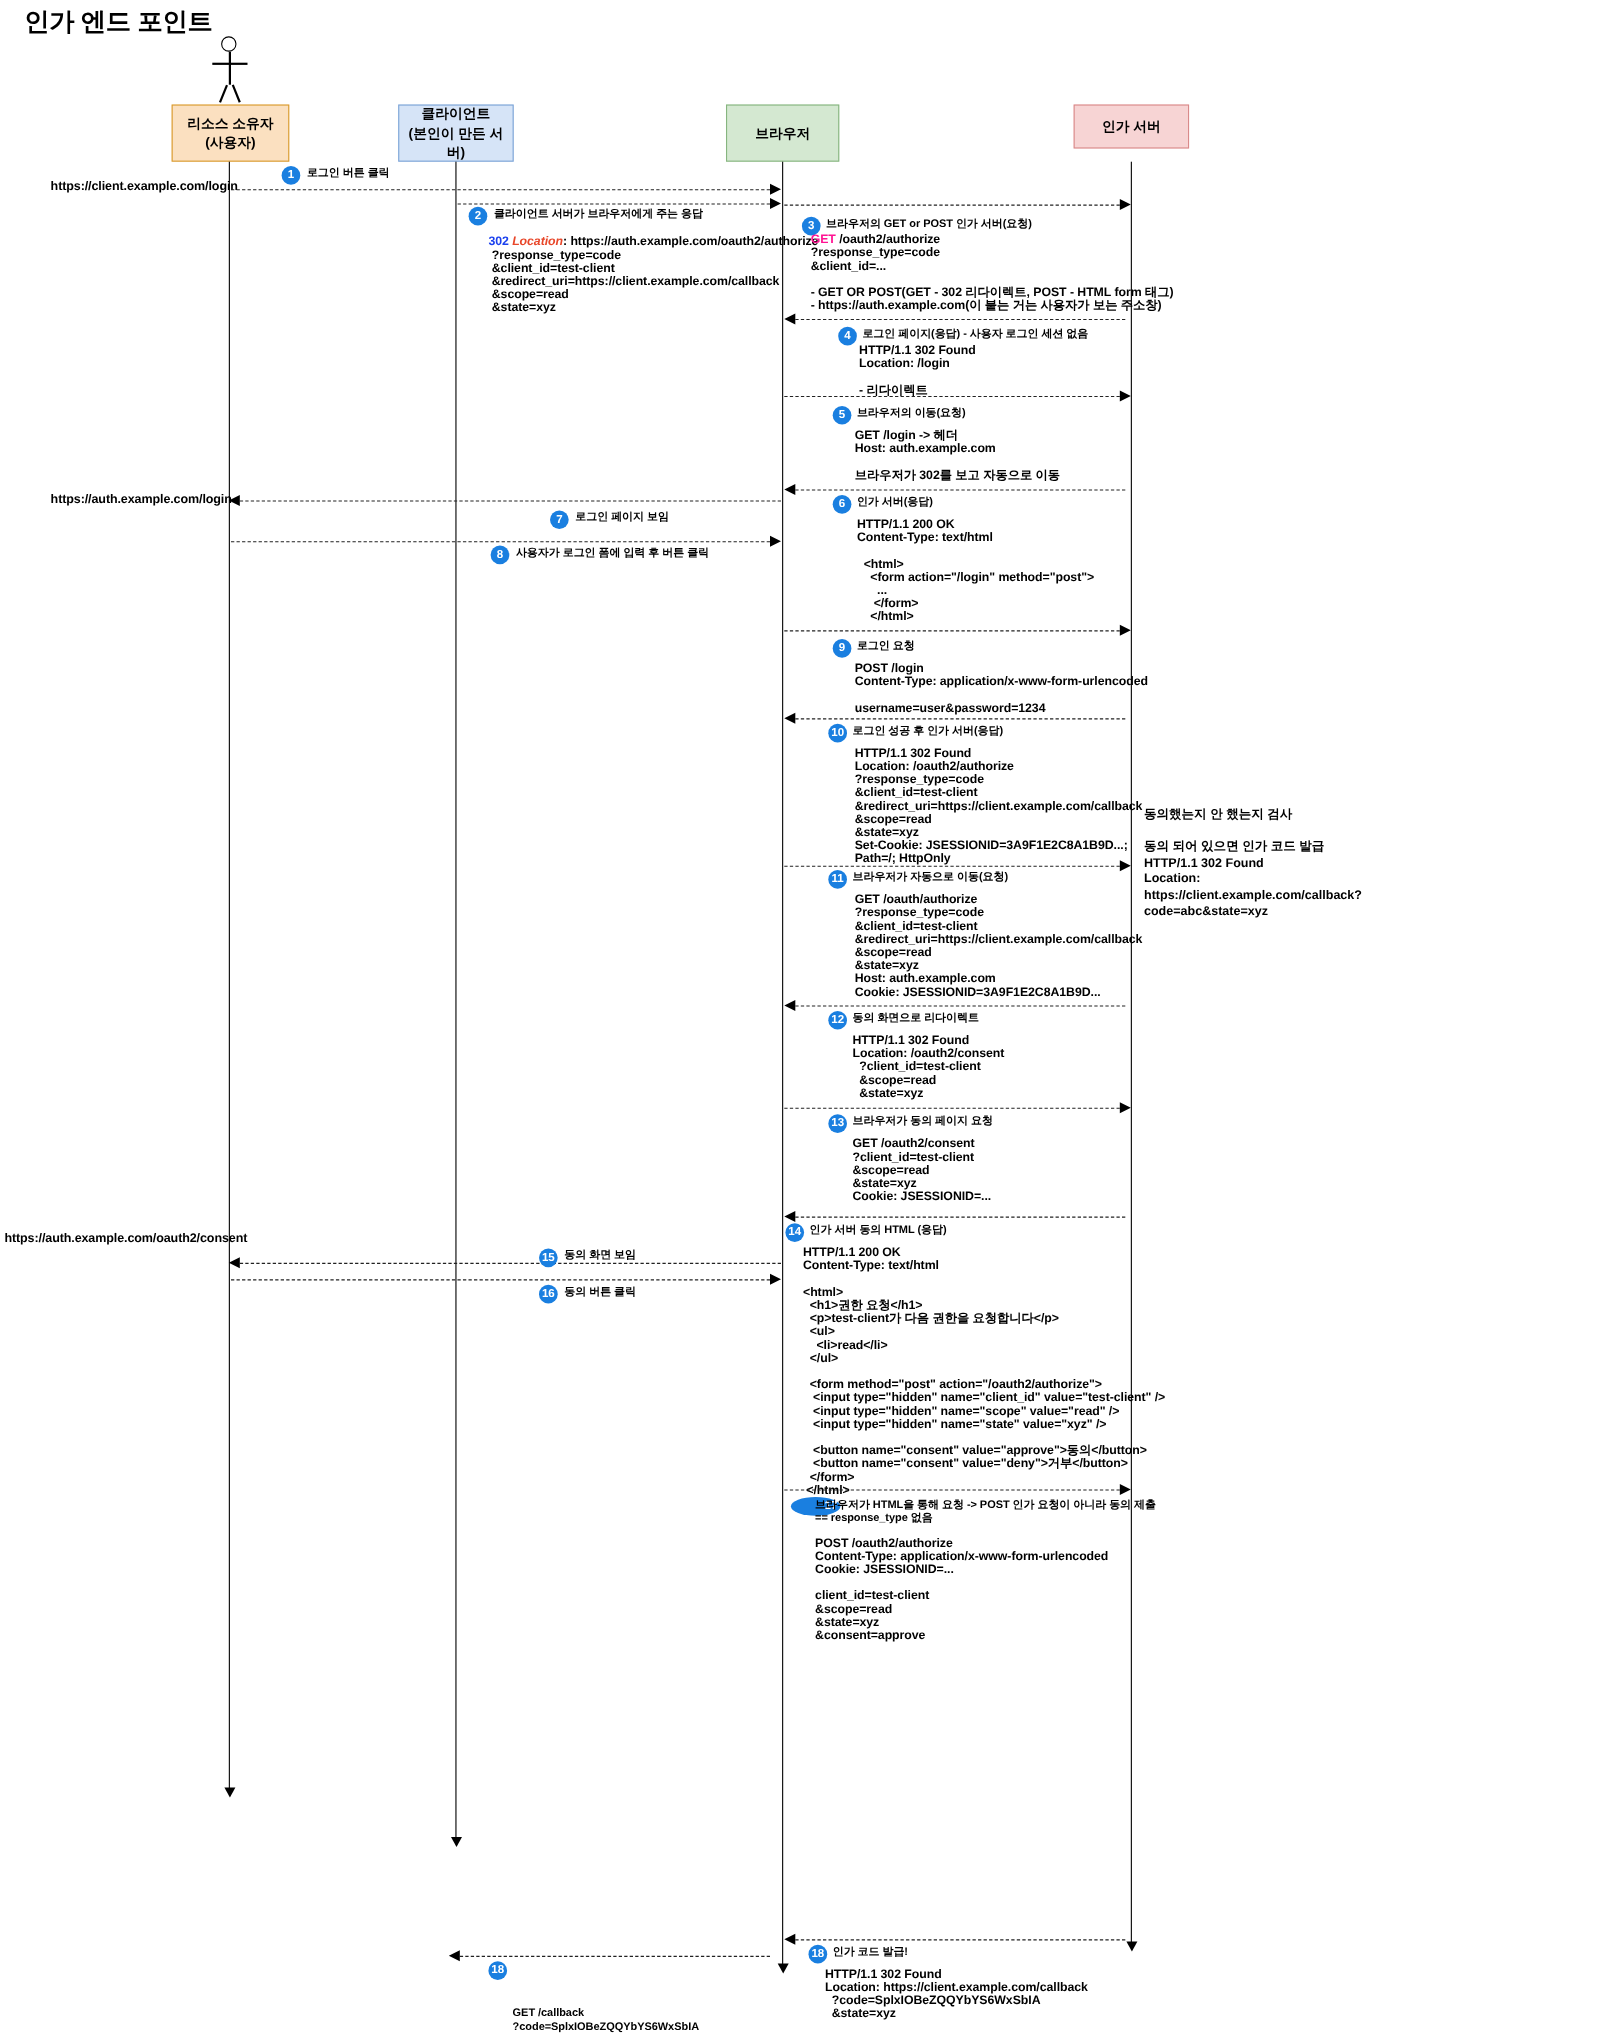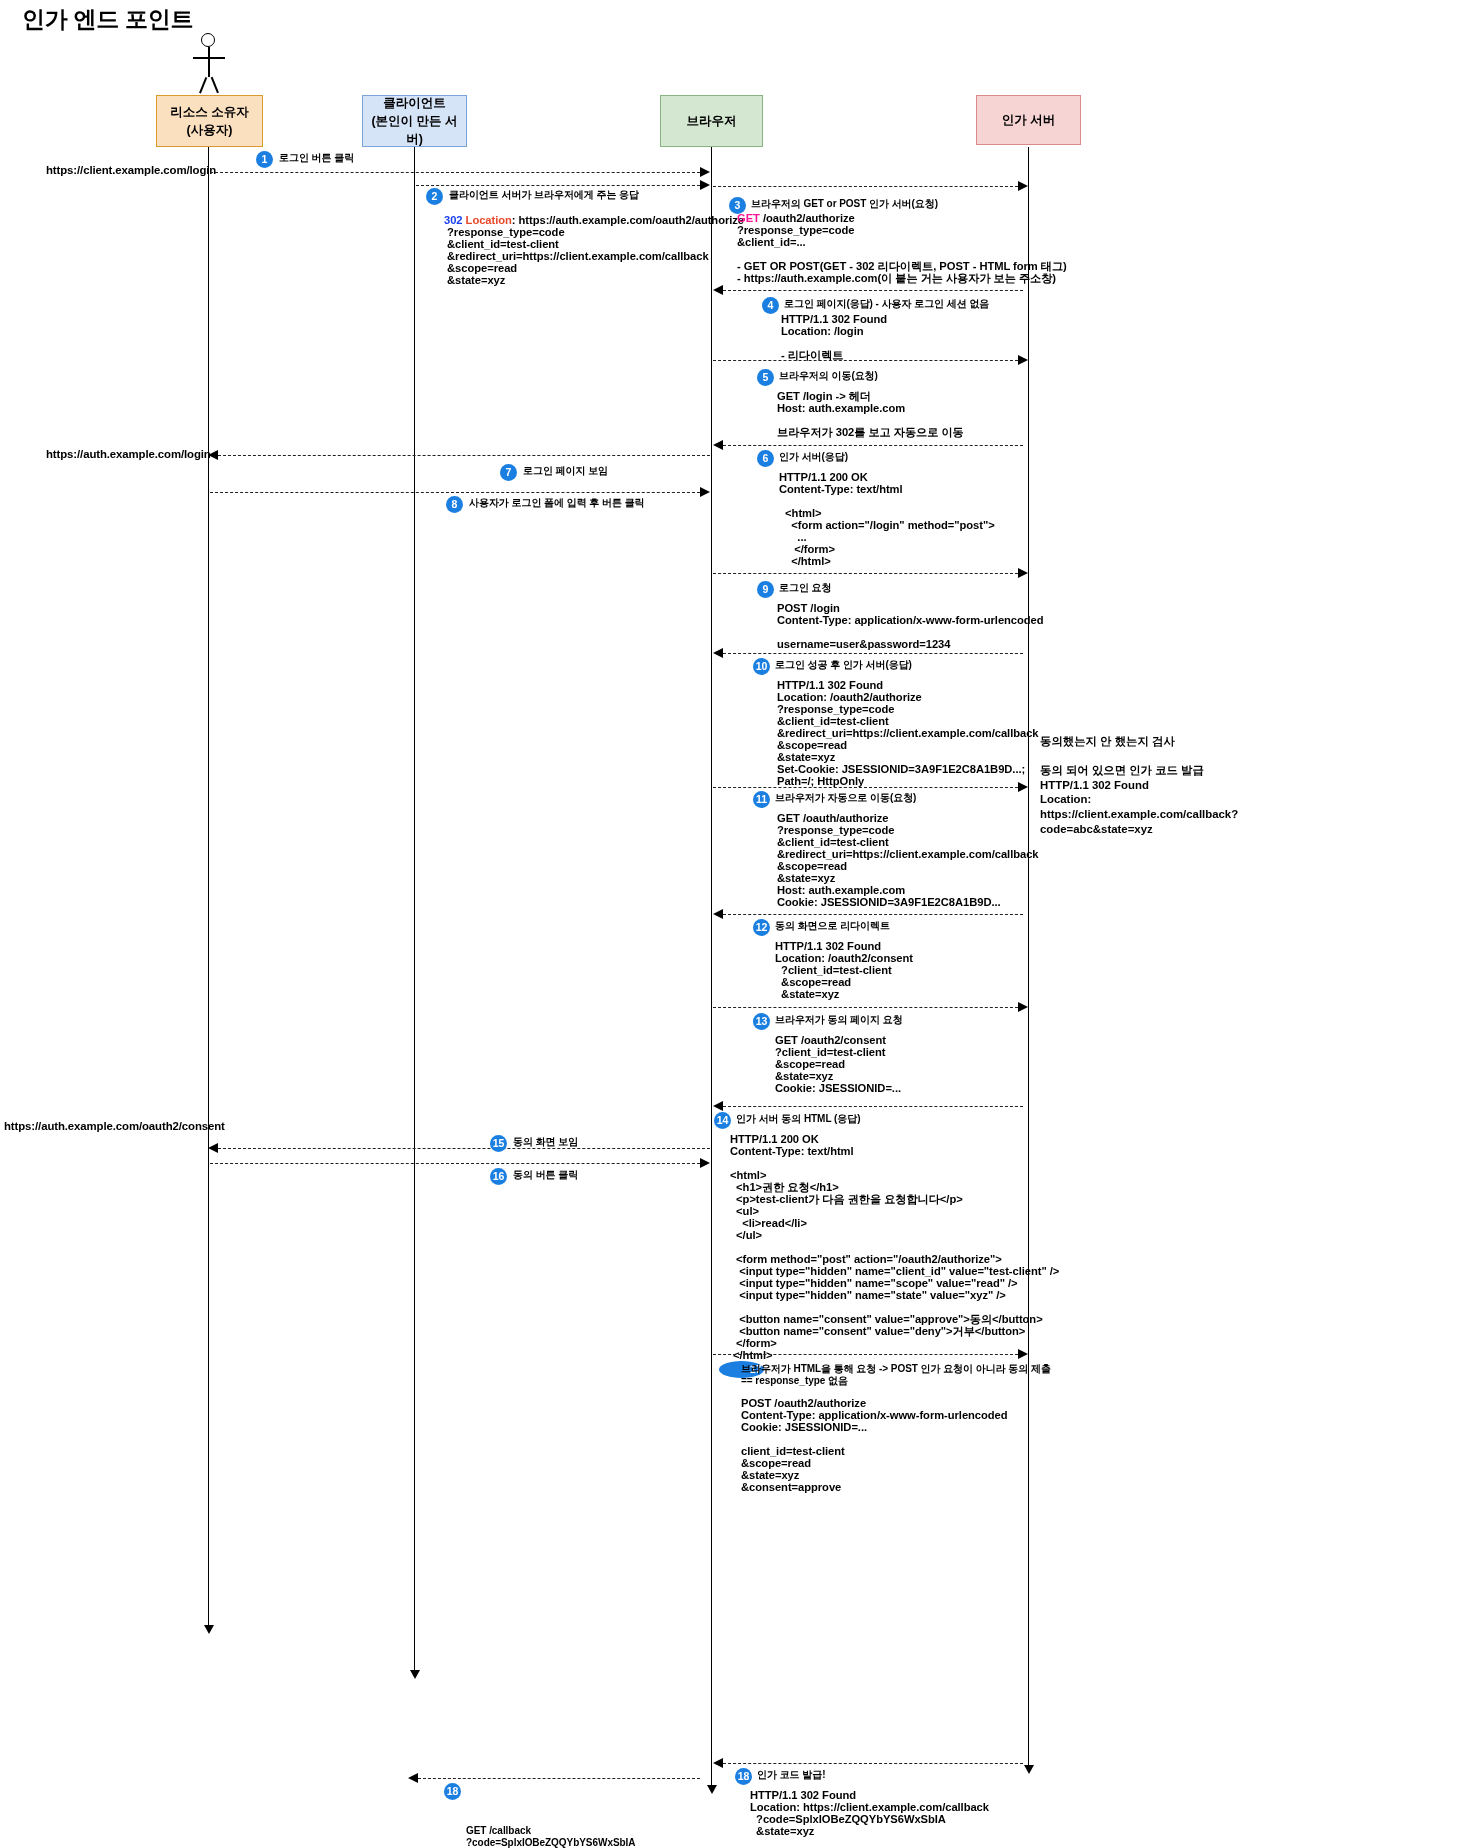--- a/index.html
+++ b/index.html
@@ -112,21 +112,21 @@
     letter-spacing:-0.1px;
   }
   .note{
     position:absolute;
     font-size:11.4px;
     font-weight:bold;
     line-height:1.28;
     white-space:pre;
   }
   .c-blue{color:#1a40ee;}
-  .c-red{color:#e8472a;}
+  .c-red{color:#e8472a;font-style:italic;}
   .c-magenta{color:#ff1493;}
 </style>
 </head>
 <body>
 
 <div id="canvas">
 
   <div id="diagram-title">인가 엔드 포인트</div>
 
   <div class="stick" style="left:190px;top:33px;width:40px;height:62px;">
@@ -156,21 +156,21 @@
   <div class="lifeline-arrowhead" style="left:410px;top:1670px;"></div>
 
   <div class="lifeline-box" style="left:660px;top:95px;width:103px;height:52px;background:#d4e8d1;border-color:#86b57f;">
     <div>
       <div>브라우저</div>
     </div>
   </div>
   <div class="lifeline-line" style="left:711px;top:147px;height:1640px;"></div>
   <div class="lifeline-arrowhead" style="left:707px;top:1785px;"></div>
 
-  <div class="lifeline-box" style="left:976px;top:95px;width:105px;height:50px;background:#f7d4d4;border-color:#d98a8a;">
+  <div class="lifeline-box" style="left:976px;top:95px;width:105px;height:40px;background:#f7d4d4;border-color:#d98a8a;">
     <div>
       <div>인가 서버</div>
     </div>
   </div>
   <div class="lifeline-line" style="left:1028px;top:147px;height:1620px;"></div>
   <div class="lifeline-arrowhead" style="left:1024px;top:1765px;"></div>
 
   <div class="url-label" style="left:46px;top:164px;">https://client.example.com/login</div>
   <div class="url-label" style="left:46px;top:448px;">https://auth.example.com/login</div>
   <div class="url-label" style="left:4px;top:1120px;">https://auth.example.com/oauth2/consent</div>

